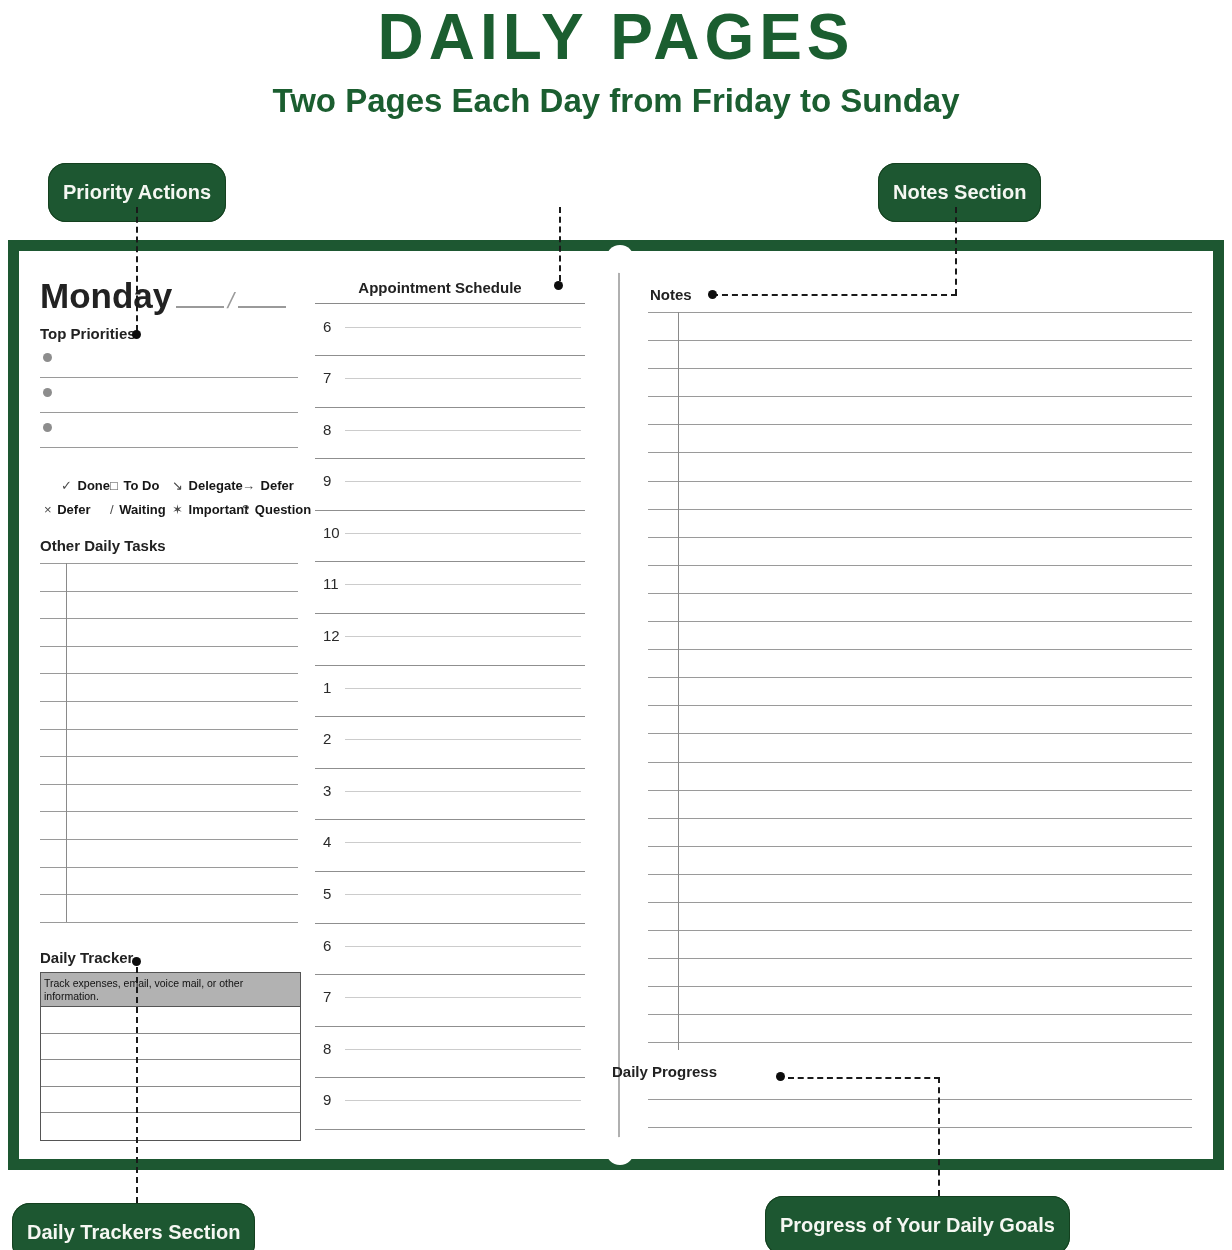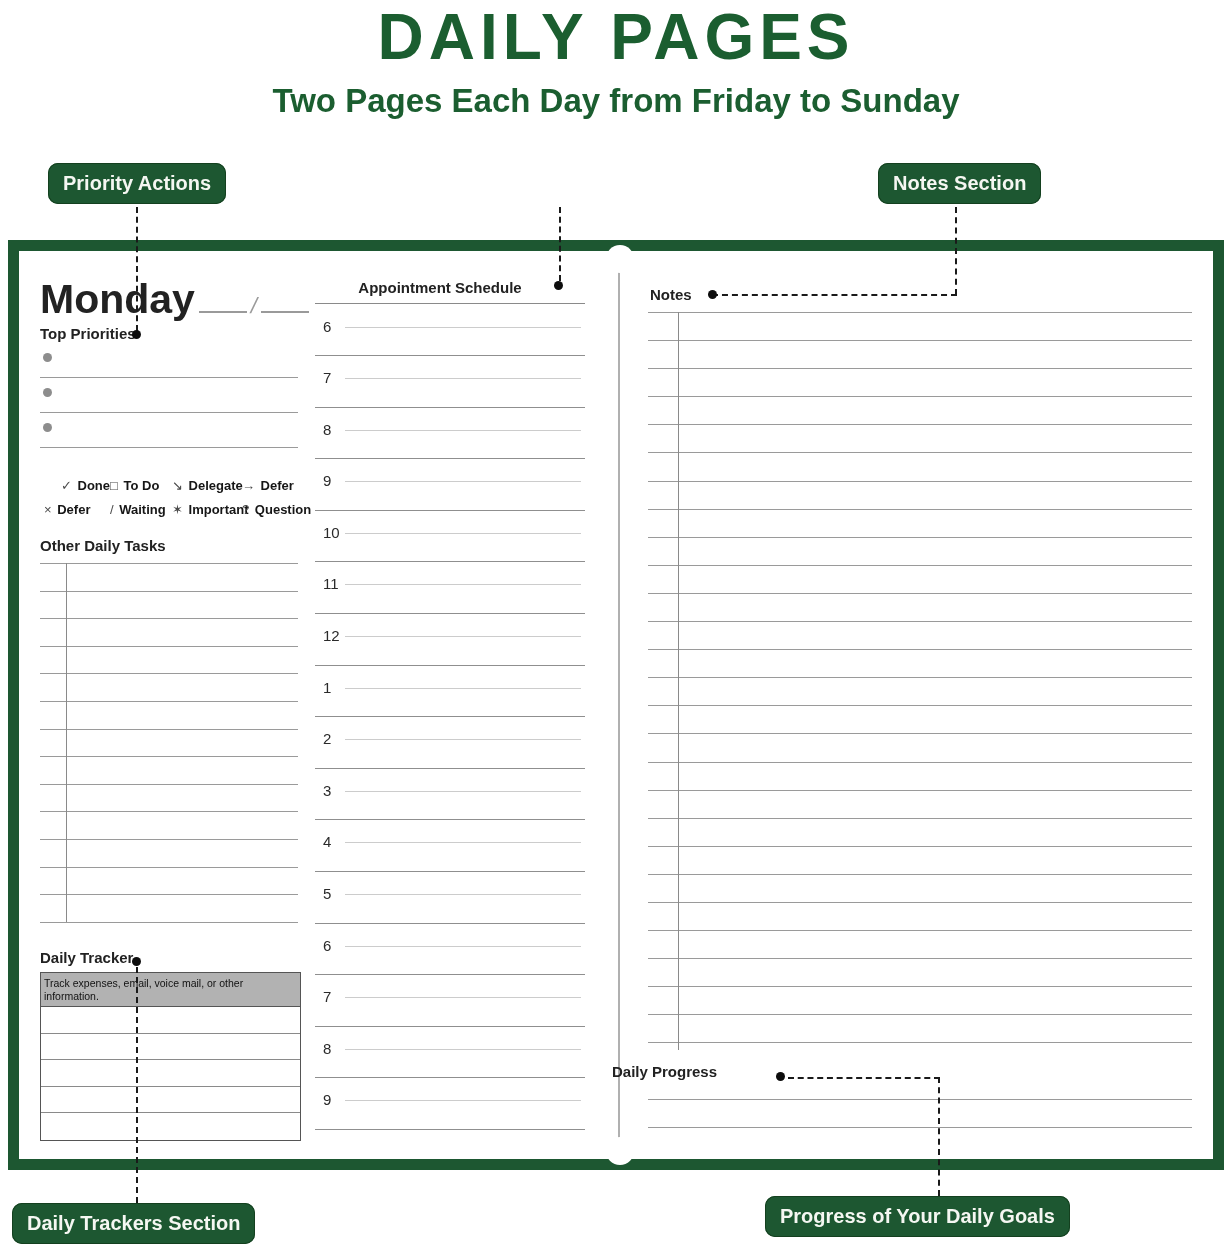--- a/index.html
+++ b/index.html
@@ -22,21 +22,21 @@
     font-size:64px;font-weight:800;letter-spacing:5px;color:var(--title-green);
   }
   .sub-title{
     position:absolute;left:0;top:82px;width:1232px;text-align:center;
     font-size:33px;font-weight:700;color:var(--title-green);
   }
 
   
   .pill{
     position:absolute;background:var(--green);color:#f5f7f2;
-    font-size:20px;font-weight:700;padding:9px 15px;border-radius:10px;
+    font-size:20px;font-weight:700;padding:18px 15px;border-radius:18px;
     white-space:nowrap;box-shadow:0 0 0 1px #14401f inset;
   }
   .pill-priority{left:48px;top:163px;}
   .pill-schedule{left:425px;top:164px;}
   .pill-notes{left:878px;top:163px;}
   .pill-trackers{left:12px;top:1203px;}
   .pill-progress{left:765px;top:1196px;}
 
   
   .frame{
@@ -46,21 +46,21 @@
   .spine{
     position:absolute;left:618px;top:252px;height:906px;width:0;
     border-left:2px solid #b0b0b0;z-index:2;
   }
   .notch{position:absolute;width:28px;height:28px;border-radius:50%;background:#fff;z-index:3;}
   .notch-top{left:606px;top:245px;}
   .notch-bottom{left:606px;top:1137px;}
 
   
   .day-row{position:absolute;left:40px;top:276px;display:flex;align-items:baseline;z-index:4;}
-  .day-name{font-size:41px;font-weight:800;color:#222;}
+  .day-name{font-size:35px;font-weight:800;color:#222;}
   .date-blank{display:inline-block;width:48px;border-bottom:2px solid #9a9a9a;height:26px;}
   .blank1{margin-left:4px;}
   .date-slash{color:#9a9a9a;font-size:22px;margin:0 4px;transform:skewX(-12deg);display:inline-block;}
   .sec-label{position:absolute;font-size:15px;font-weight:700;color:#222;z-index:4;}
   .lbl-priorities{left:40px;top:325px;}
   .lbl-tasks{left:40px;top:537px;}
   .lbl-tracker{left:40px;top:949px;}
 
   .priority-rows{position:absolute;left:40px;top:343px;width:258px;z-index:4;}
   .priority-row{position:relative;height:35px;border-bottom:1.2px solid var(--line);}

